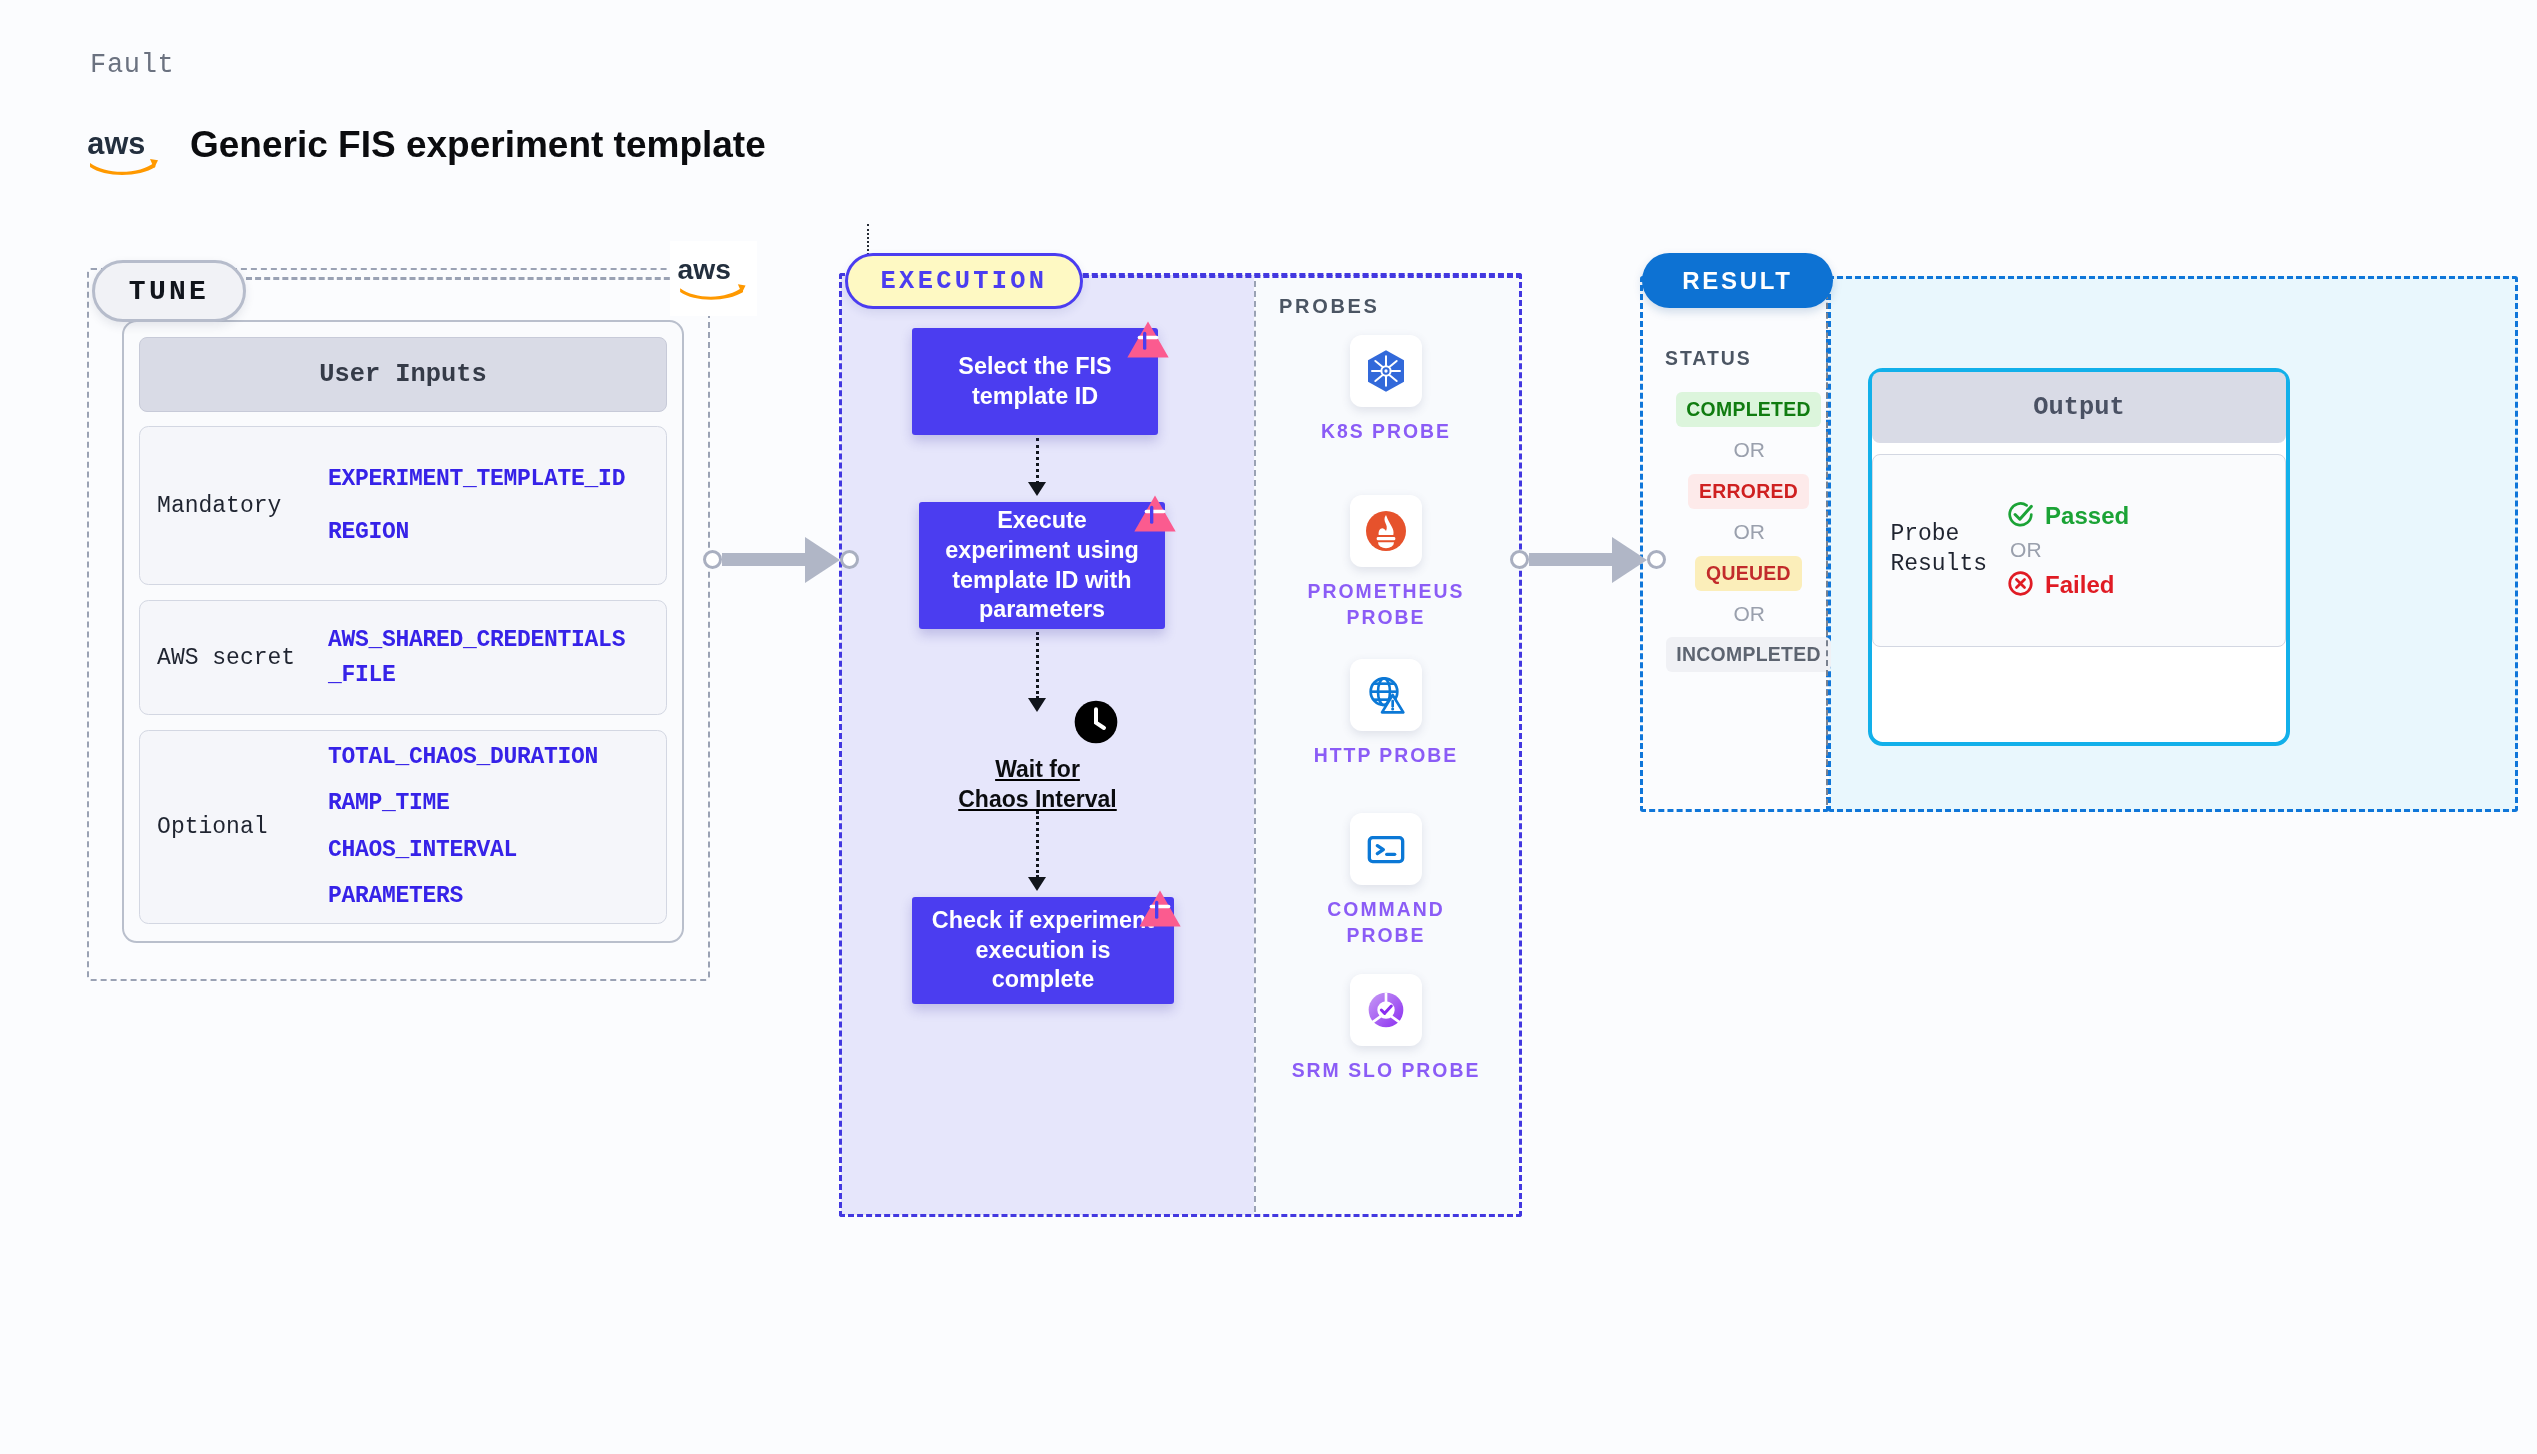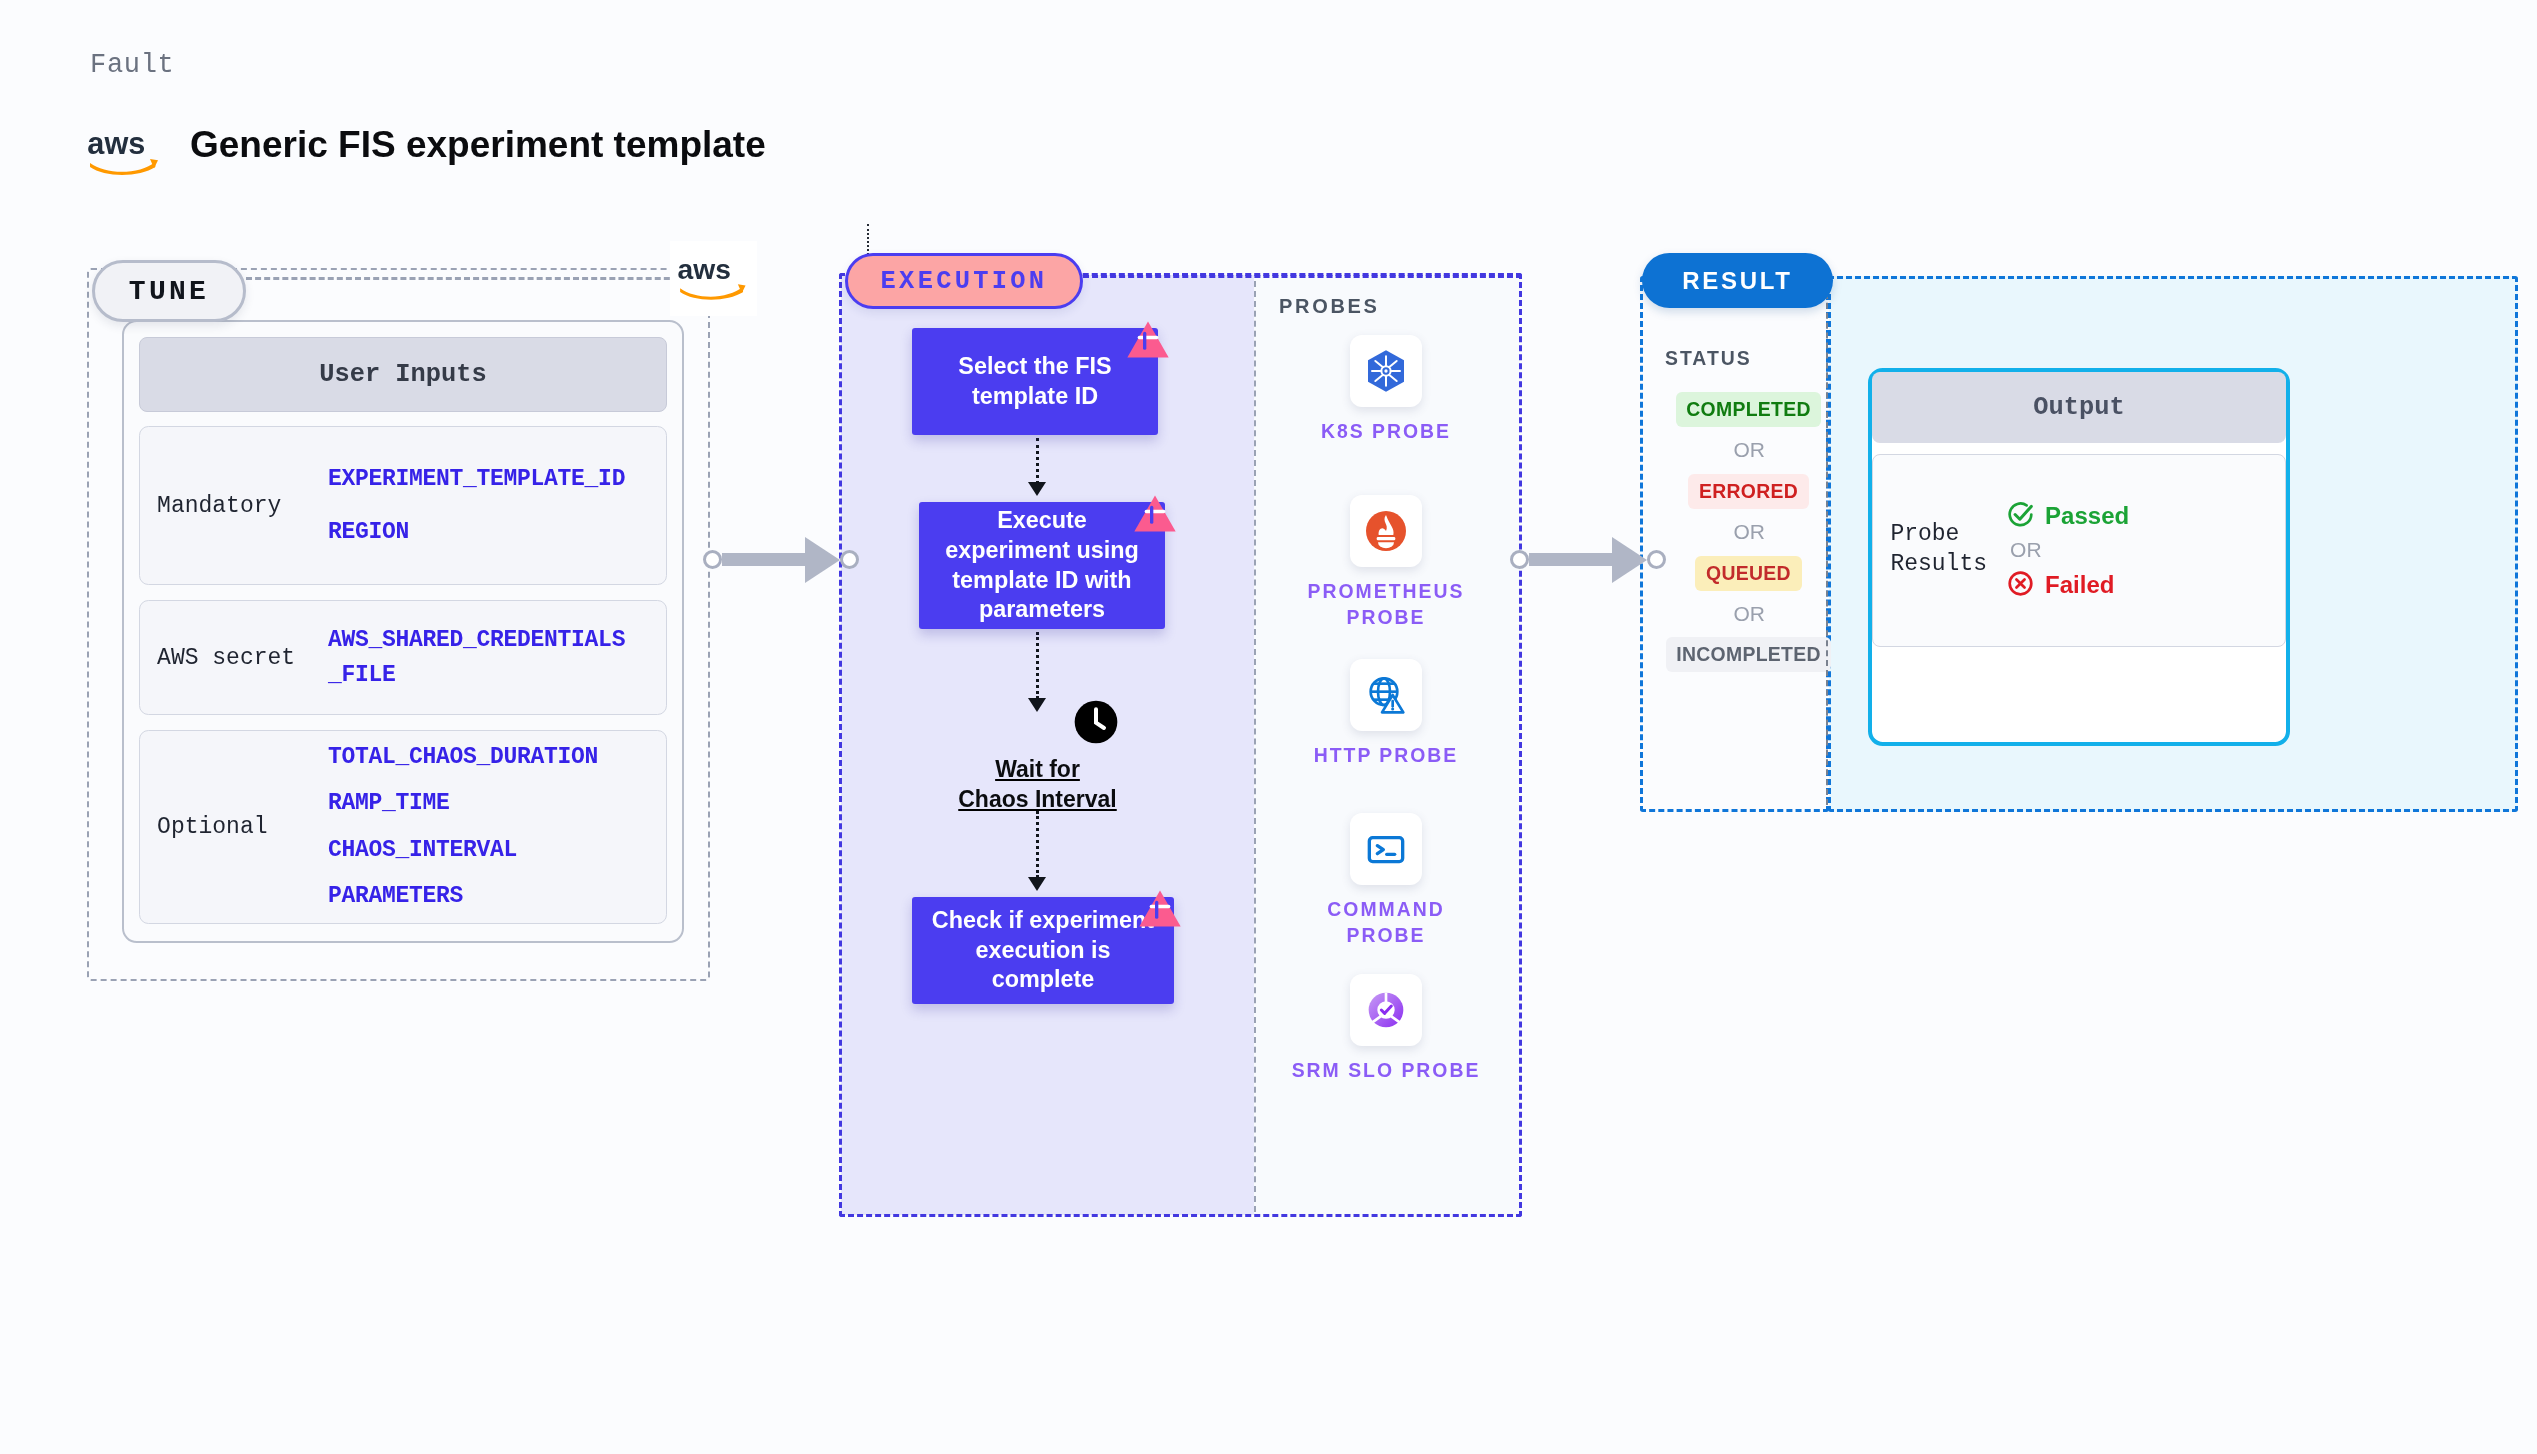--- a/index.html
+++ b/index.html
@@ -125,21 +125,21 @@
     position: absolute; left: 1254px; top: 275px;
     width: 266px; height: 940px; background: #f8fafd;
   }
   #exec-divider {
     position: absolute; left: 1254px; top: 281px; width: 0; height: 931px;
     border-left: 2.7px dashed #9aa2b4;
   }
   #exec-pill {
     position: absolute; left: 845px; top: 253px;
     width: 238px; height: 56px;
-    background: #fca5a5; border: 3.3px solid #4b3df0; border-radius: 29.5px;
+    background: #fef9c3; border: 3.3px solid #4b3df0; border-radius: 29.5px;
     display: flex; align-items: center; justify-content: center;
     box-shadow: 0 4px 9.4px rgba(40,50,130,.10);
     z-index: 8;
   }
   #exec-pill span {
     font-family: "Liberation Mono", monospace;
     font-size: 25.4px; font-weight: bold; color: #4b3df0; letter-spacing: 3.3px;
   }
   #exec-dotted-top {
     position: absolute; left: 867px; top: 224px; width: 0; height: 31px;

